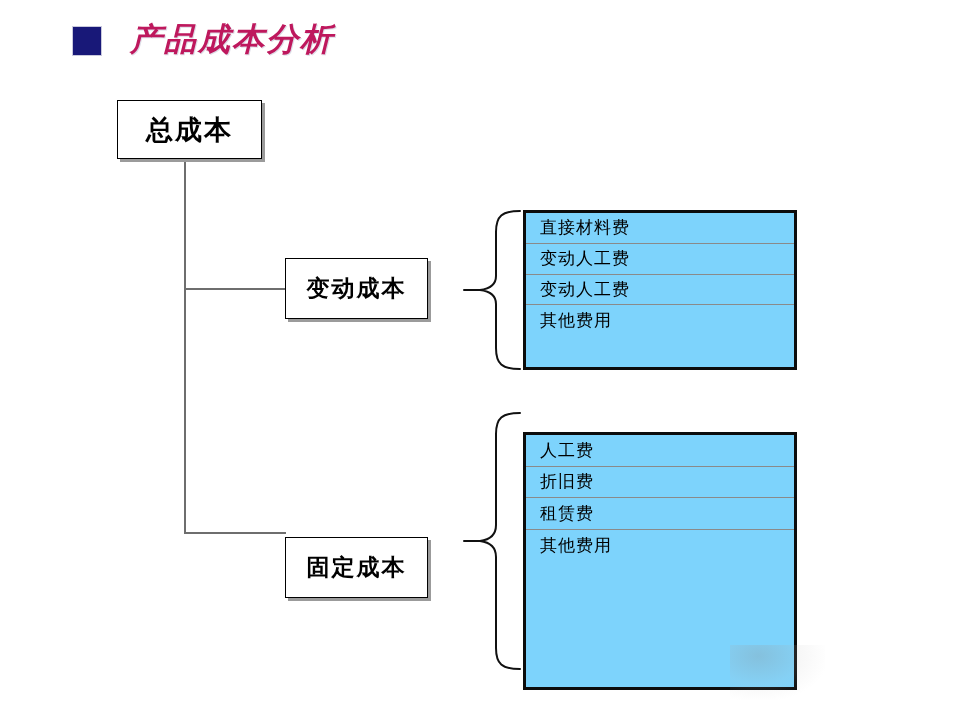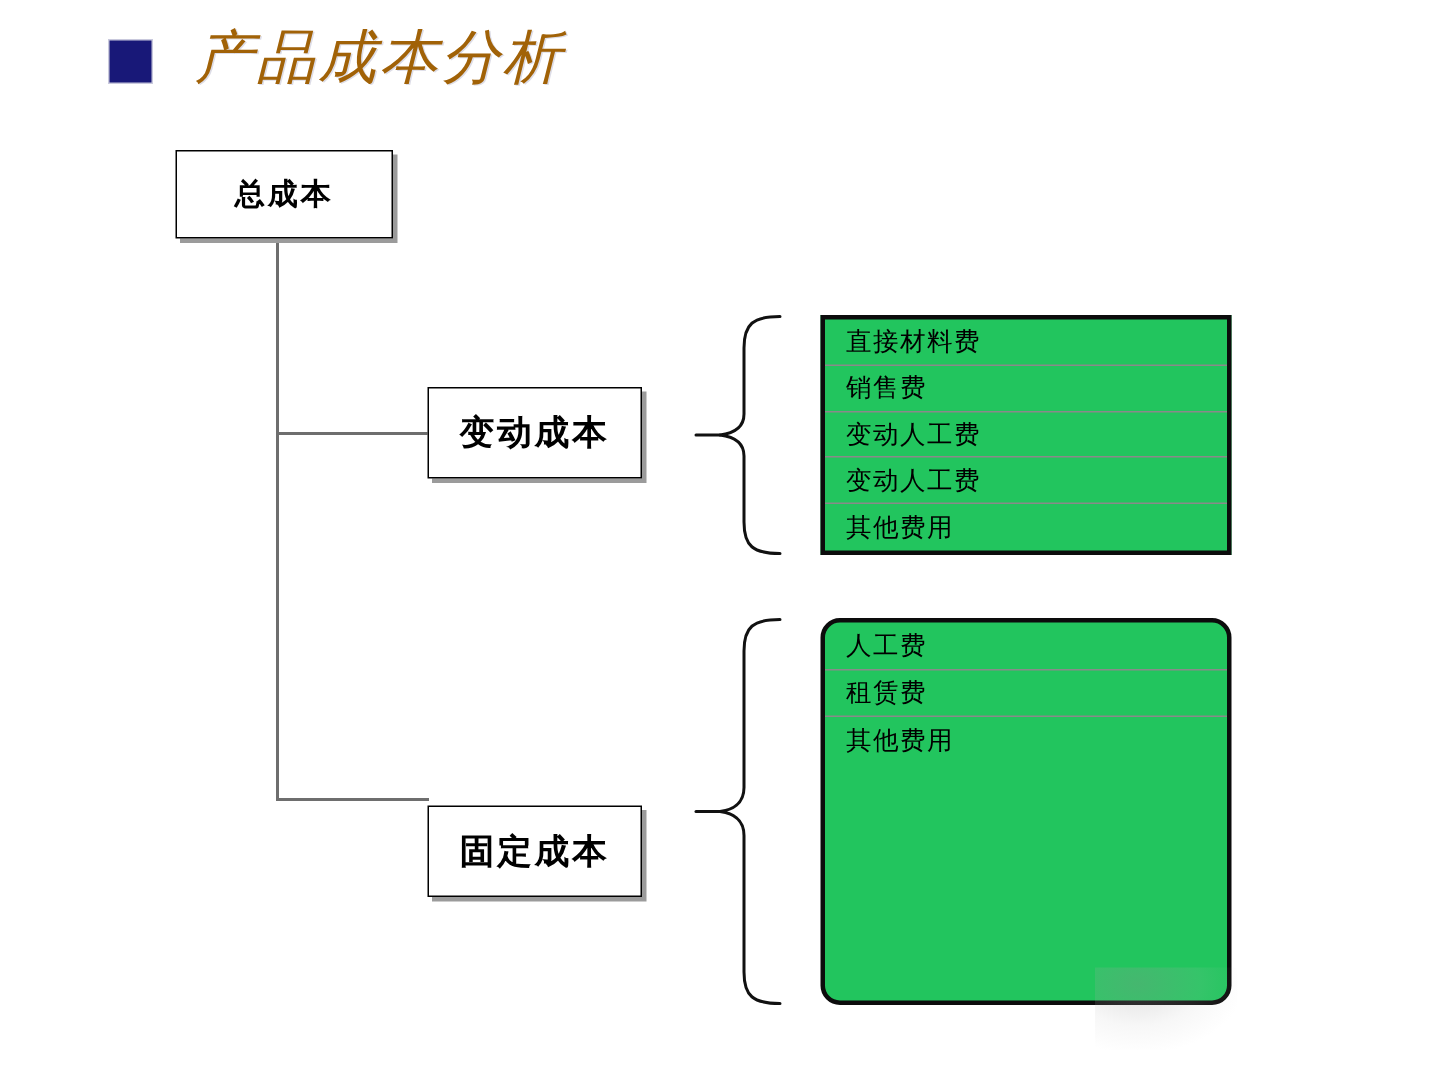--- a/index.html
+++ b/index.html
@@ -35,24 +35,24 @@
     height: 30px;
     background: #181878;
     border: 1px solid #c9c9dd;
     box-sizing: border-box;
   }
   #title-text {
     position: absolute;
     left: 130px;
     top: 8px;
     font-family: "Liberation Serif", "DejaVu Serif", serif;
-    font-size: 39px;
-    font-weight: normal;
+    font-size: 32px;
+    font-weight: bold;
     font-style: italic;
-    color: #a16207;
+    color: #be185d;
     letter-spacing: 2px;
     white-space: nowrap;
     line-height: 62px;
     text-shadow: 1px 1px 0 rgba(120,120,160,0.25);
   }
 
   
   .node-box {
     position: absolute;
     box-sizing: border-box;
@@ -69,21 +69,21 @@
     color: #000000;
     white-space: nowrap;
   }
 
   #box-total {
     left: 117px;
     top: 100px;
     width: 145px;
     height: 59px;
   }
-  #box-total .node-label { font-size: 20px; letter-spacing: 2px; }
+  #box-total .node-label { font-size: 27px; letter-spacing: 2px; }
 
   #box-variable {
     left: 285px;
     top: 258px;
     width: 143px;
     height: 61px;
   }
   #box-variable .node-label { font-size: 23px; letter-spacing: 2px; text-align: center; }
 
   #box-fixed {
@@ -135,23 +135,22 @@
     stroke-linecap: round;
     stroke-linejoin: round;
   }
   #brace-variable { left: 462px; top: 208px; width: 62px; height: 164px; }
   #brace-fixed    { left: 462px; top: 410px; width: 62px; height: 262px; }
 
   
   .item-table {
     position: absolute;
     box-sizing: border-box;
-    background: #22c55e;
+    background: #7dd3fc;
     border: 3px solid #0c0c0c;
-    margin-left: 24px;
   }
   .item-row {
     box-sizing: border-box;
     display: flex;
     align-items: center;
     border-bottom: 1.5px solid #8a8a8a;
     padding-left: 14px;
   }
   .item-row:last-child { border-bottom: none; }
   .item-text {
@@ -163,24 +162,23 @@
   }
   #table-variable {
     left: 523px;
     top: 210px;
     width: 274px;
     height: 160px;
   }
   #table-variable .item-row { height: 30.8px; }
   #table-fixed {
     left: 523px;
-    top: 412px;
+    top: 432px;
     width: 274px;
     height: 258px;
-    border-radius: 13px;
   }
   #table-fixed .item-row { height: 31.5px; }
 
   
   #corner-smudge {
     position: absolute;
     left: 730px;
     top: 645px;
     width: 95px;
     height: 55px;
@@ -226,38 +224,38 @@
       <path d="M 58 3 C 40 3 34 8 34 24 L 34 115 C 34 126 26 130 18 131 C 26 132 34 136 34 147 L 34 238 C 34 254 40 259 58 259"></path>
       <path d="M 18 131 L 2 131"></path>
     </svg>
   </div>
 
   <div class="item-table" id="table-variable">
     <div class="item-row">
       <span class="item-text">直接材料费</span>
     </div>
     <div class="item-row">
-      <span class="item-text">销售费</span>
-    </div>
-    <div class="item-row">
       <span class="item-text">变动人工费</span>
     </div>
     <div class="item-row">
       <span class="item-text">变动人工费</span>
     </div>
     <div class="item-row">
       <span class="item-text">其他费用</span>
     </div>
   </div>
 
   <div class="item-table" id="table-fixed">
     <div class="item-row">
       <span class="item-text">人工费</span>
     </div>
     <div class="item-row">
+      <span class="item-text">折旧费</span>
+    </div>
+    <div class="item-row">
       <span class="item-text">租赁费</span>
     </div>
     <div class="item-row">
       <span class="item-text">其他费用</span>
     </div>
   </div>
 
   <div id="corner-smudge"></div>
 
 </div>

